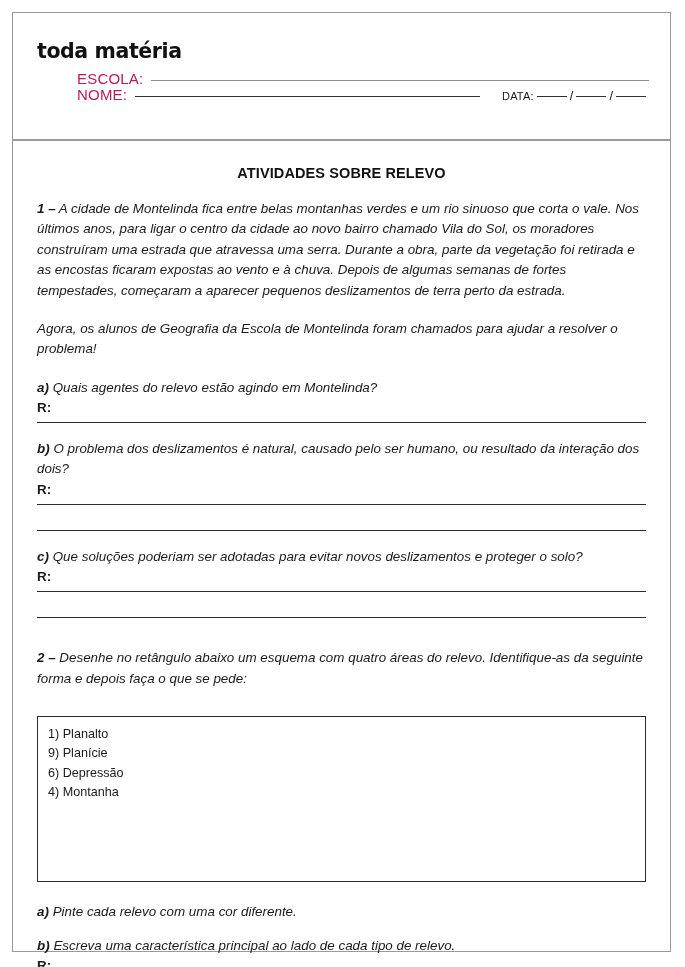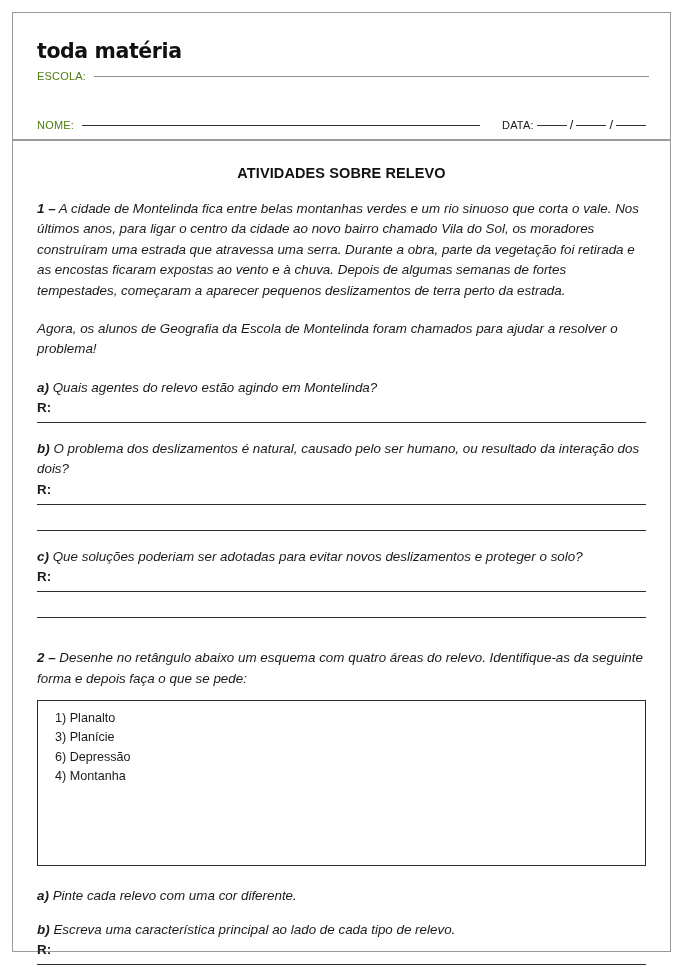--- a/index.html
+++ b/index.html
@@ -47,27 +47,28 @@
   }
 
   .field-row {
     position: absolute;
     left: 24px;
     display: flex;
     align-items: baseline;
     white-space: nowrap;
   }
   .field-row.escola { top: 57px; width: 612px; }
-  .field-row.nome   { top: 104px; width: 612px; }
+  .field-row.nome   { top: 73px; width: 612px; }
 
   .field-label {
-    font-size: 11px;
+    font-size: 15px;
     letter-spacing: 0.2px;
-    color: #4d7c0f;
+    color: #be185d;
     flex: 0 0 auto;
+    margin-left: 40px;
   }
   .rule {
     flex: 1 1 auto;
     border-bottom: 1.3px solid #8d8d8d;
     margin-left: 8px;
     position: relative;
     top: -3px;
   }
   .rule.dark { border-bottom-color: #333; }
 
@@ -132,22 +133,22 @@
     height: 0;
     margin-top: 4px;
   }
   .ans-line.gap { margin-top: 25px; }
 
   
   .draw-box {
     border: 1.6px solid #2b2b2b;
     height: 166px;
     box-sizing: border-box;
-    margin-top: 11px;
-    padding: 8px 0 0 17px;
+    margin-top: 27px;
+    padding: 8px 0 0 10px;
   }
   .draw-box ol,
   .relief-list {
     list-style: none;
     margin: 0;
     padding: 0;
   }
   .relief-list li {
     font-size: 12.6px;
     line-height: 1.53;
@@ -217,21 +218,21 @@
     <div class="ans-line gap"></div>
 
     <p class="para" style="margin-top:30px;">
       <span class="qnum">2 –</span>
       <span>Desenhe no retângulo abaixo um esquema com quatro áreas do relevo. Identifique-as da seguinte forma e depois faça o que se pede:</span>
     </p>
 
     <div class="draw-box">
       <ul class="relief-list">
         <li>1) Planalto</li>
-        <li>3) Planície</li>
+        <li>9) Planície</li>
         <li>6) Depressão</li>
         <li>4) Montanha</li>
       </ul>
     </div>
 
     <p class="para" style="margin-top:20px;">
       <span class="qlet">a)</span>
       <span>Pinte cada relevo com uma cor diferente.</span>
     </p>
 

